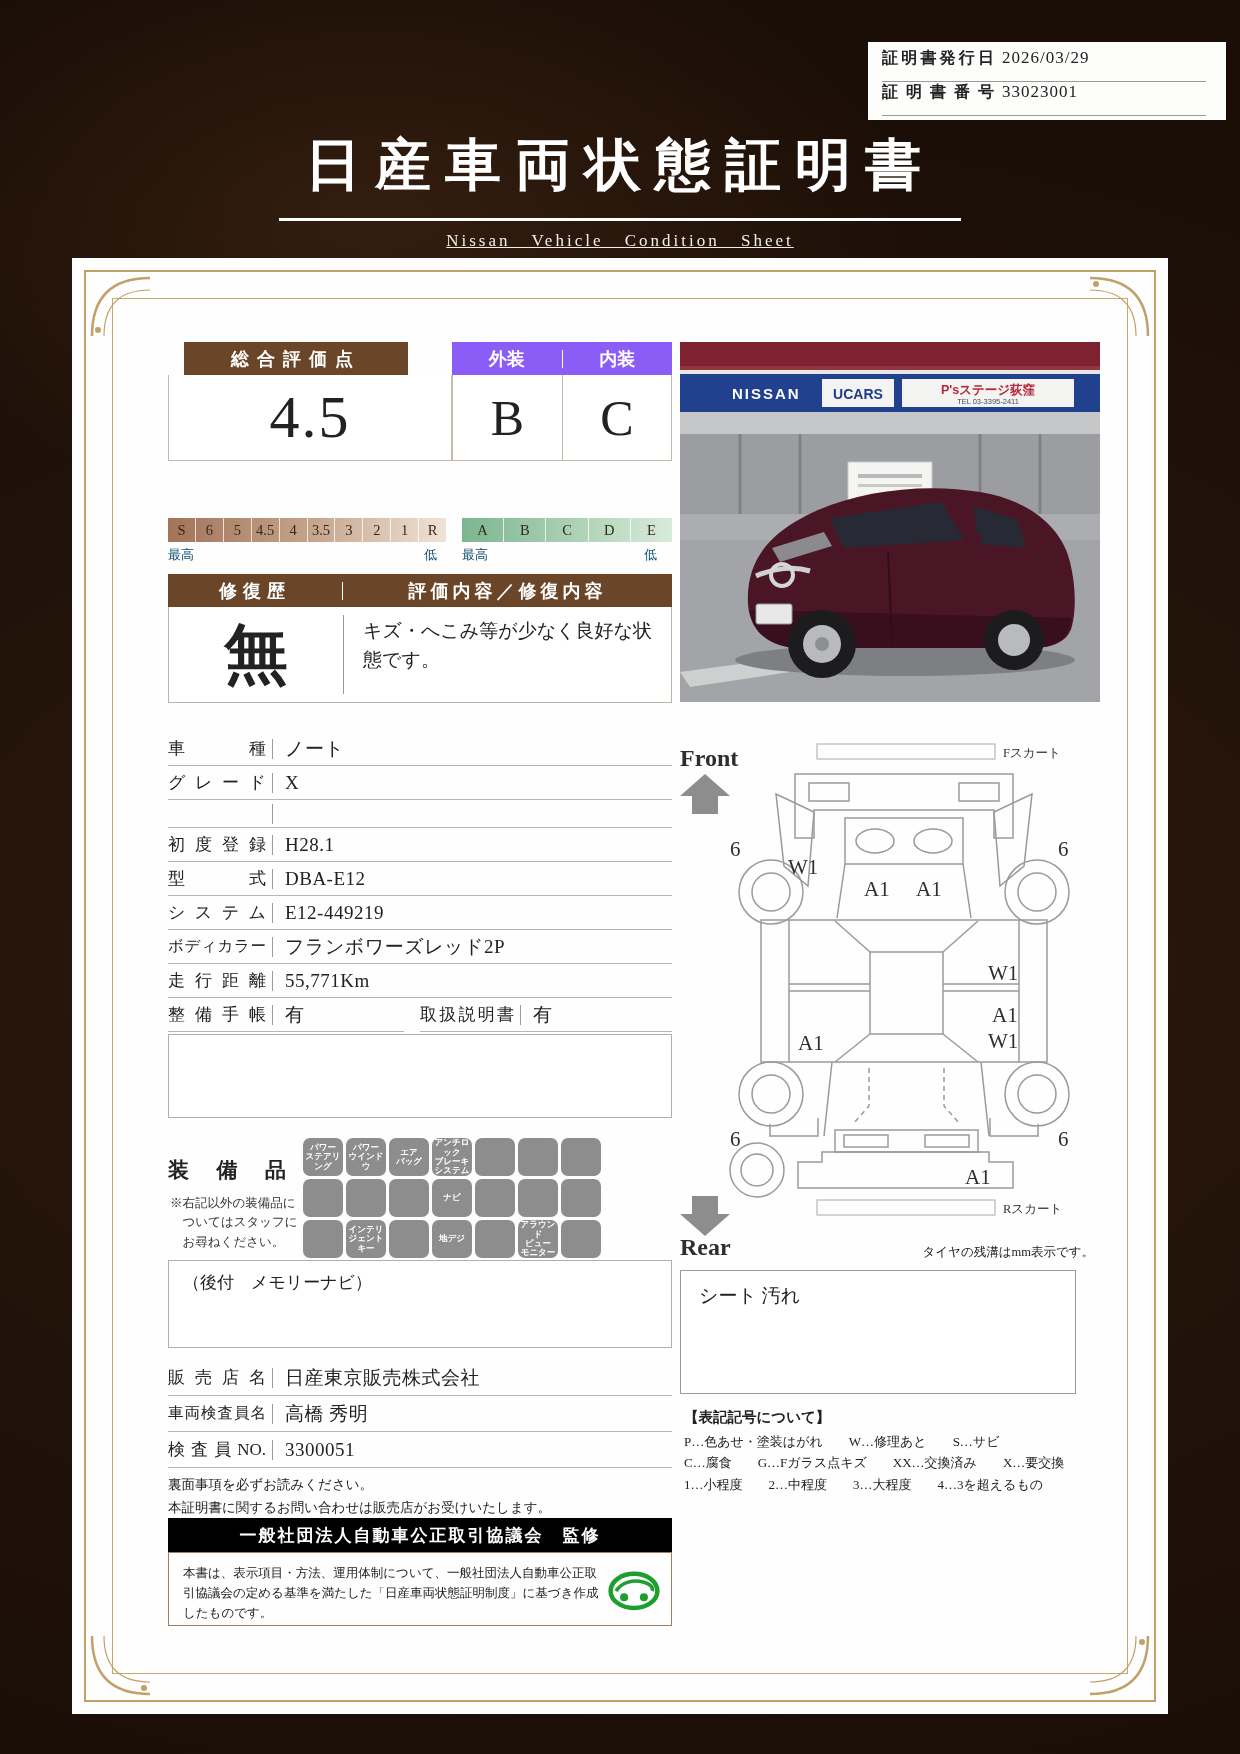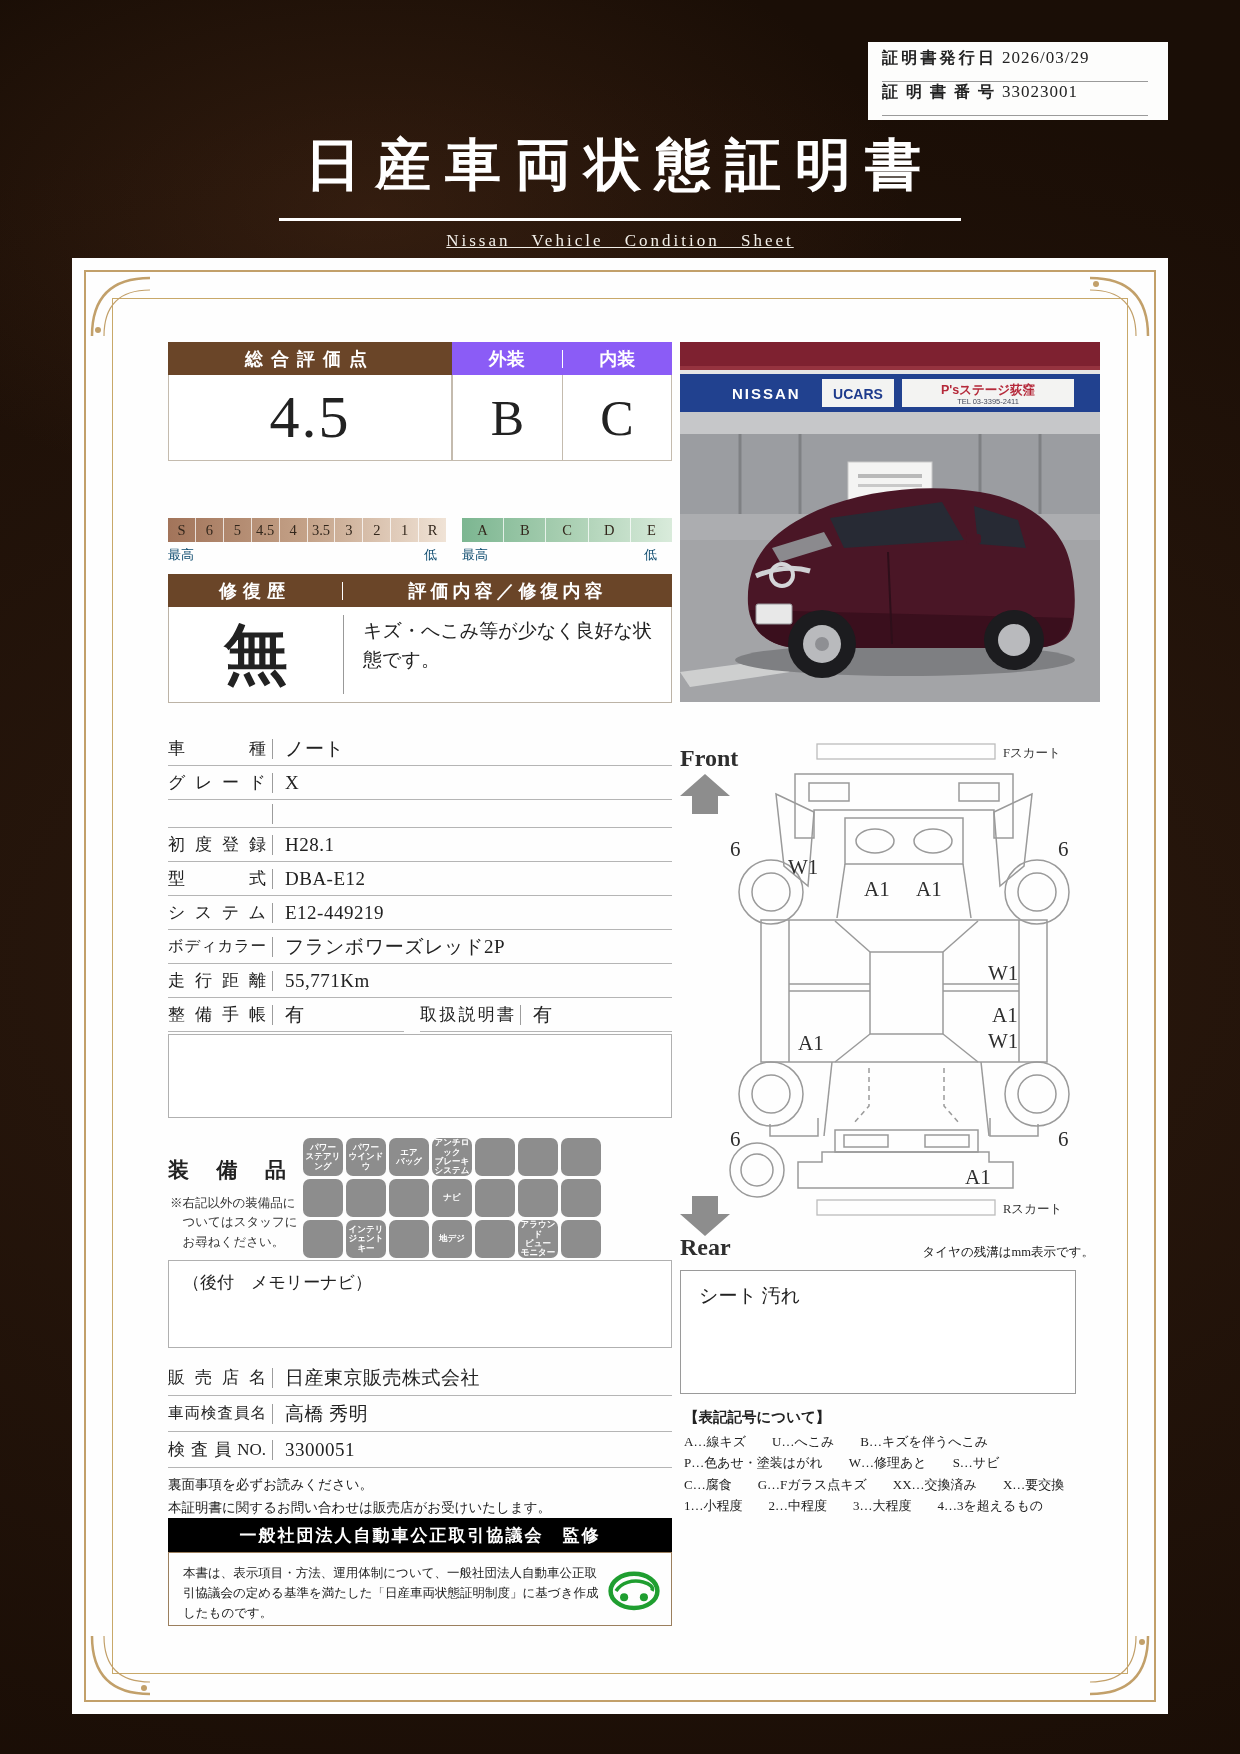--- a/index.html
+++ b/index.html
@@ -4,21 +4,21 @@
 <style>
   html,body{margin:0;padding:0;background:#1d100a;}
   .page{position:relative;width:1240px;height:1754px;margin:0 auto;overflow:hidden;
         background:
           radial-gradient(ellipse 900px 500px at 30% 12%, rgba(120,70,40,.25), rgba(0,0,0,0) 60%),
           radial-gradient(ellipse 1400px 900px at 50% 55%, #33201576, rgba(0,0,0,.35)),
           #281509;
         font-family:"Liberation Serif","DejaVu Serif",serif;color:#222;}
   .abs{position:absolute;}
   
-  .meta-box{left:868px;top:42px;width:300px;height:78px;background:#fdfdfc;padding:6px 20px 0 14px;box-sizing:border-box;}
+  .meta-box{left:868px;top:42px;width:358px;height:78px;background:#fdfdfc;padding:6px 20px 0 14px;box-sizing:border-box;}
   .meta-row{display:flex;align-items:baseline;border-bottom:1px solid #9a9a9a;height:33px;}
   .meta-label{width:112px;font-weight:bold;font-size:16px;text-align:justify;text-align-last:justify;display:inline-block;}
   .meta-value{font-size:17px;margin-left:8px;letter-spacing:1px;}
   
   .title-wrap{left:120px;top:128px;width:1000px;text-align:center;color:#fff;}
   .title-main{display:inline-block;font-size:56px;font-weight:bold;letter-spacing:14px;border-bottom:3px solid #fff;padding:0 26px 14px 26px;margin:0;}
   .title-sub{margin-top:10px;font-size:17px;letter-spacing:3px;word-spacing:14px;color:#f2efe9;text-decoration:underline;}
   
   .panel{left:72px;top:258px;width:1096px;height:1456px;background:#fefefe;}
   .frame-a{position:absolute;inset:12px;border:2px solid #c2a06a;pointer-events:none;}
@@ -106,21 +106,21 @@
         <path d="M4,62 Q4,4 62,4" fill="none" stroke="#c2a06a" stroke-width="2.5"></path>
         <path d="M16,62 Q16,16 62,16" fill="none" stroke="#c2a06a" stroke-width="1.2"></path>
         <circle cx="10" cy="56" r="3" fill="#c2a06a"></circle>
       </svg>
     <svg class="corner" style="left:16px;bottom:16px;transform:rotate(-90deg)" viewBox="0 0 64 64">
         <path d="M4,62 Q4,4 62,4" fill="none" stroke="#c2a06a" stroke-width="2.5"></path>
         <path d="M16,62 Q16,16 62,16" fill="none" stroke="#c2a06a" stroke-width="1.2"></path>
         <circle cx="10" cy="56" r="3" fill="#c2a06a"></circle>
       </svg>
 
-    <div class="abs hdr hdr-brown" style="left:96px;top:84px;width:284px;height:33px">総合評価点</div>
+    <div class="abs hdr hdr-brown" style="left:112px;top:84px;width:224px;height:33px">総合評価点</div>
     <div class="abs hdr hdr-green" style="left:380px;top:84px;width:220px;height:33px">
       <span style="flex:1;text-align:center">外装</span>
       <span style="width:1px;height:18px;background:#fff"></span>
       <span style="flex:1;text-align:center">内装</span>
     </div>
     <div class="abs cell big-num" style="left:96px;top:117px;width:284px;height:86px">4.5</div>
     <div class="abs cell big-letter" style="left:380px;top:117px;width:110px;height:86px;border-right:none">B</div>
     <div class="abs cell big-letter" style="left:490px;top:117px;width:110px;height:86px">C</div>
 
     <div class="abs scalebar sb-brown" style="left:96px;top:260px;width:278px">
@@ -399,20 +399,19 @@
         <text x="331" y="485">Rスカート</text>
       </g>
     </svg>
 
     <div class="abs tire-note" style="left:608px;top:986px;width:414px">タイヤの残溝はmm表示です。</div>
 
     <div class="abs remarks-box" style="left:608px;top:1012px;width:396px;height:124px">シート 汚れ</div>
 
     <div class="abs" style="left:612px;top:1150px;width:420px">
       <div class="legend-title">【表記記号について】</div>
-      <div class="legend-line">A…線キズ　　U…へこみ　　B…キズを伴うへこみ</div>
       <div class="legend-line">P…色あせ・塗装はがれ　　W…修理あと　　S…サビ</div>
       <div class="legend-line">C…腐食　　G…Fガラス点キズ　　XX…交換済み　　X…要交換</div>
       <div class="legend-line">1…小程度　　2…中程度　　3…大程度　　4…3を超えるもの</div>
     </div>
 
   </div>
 </div>
 
 </body></html>

